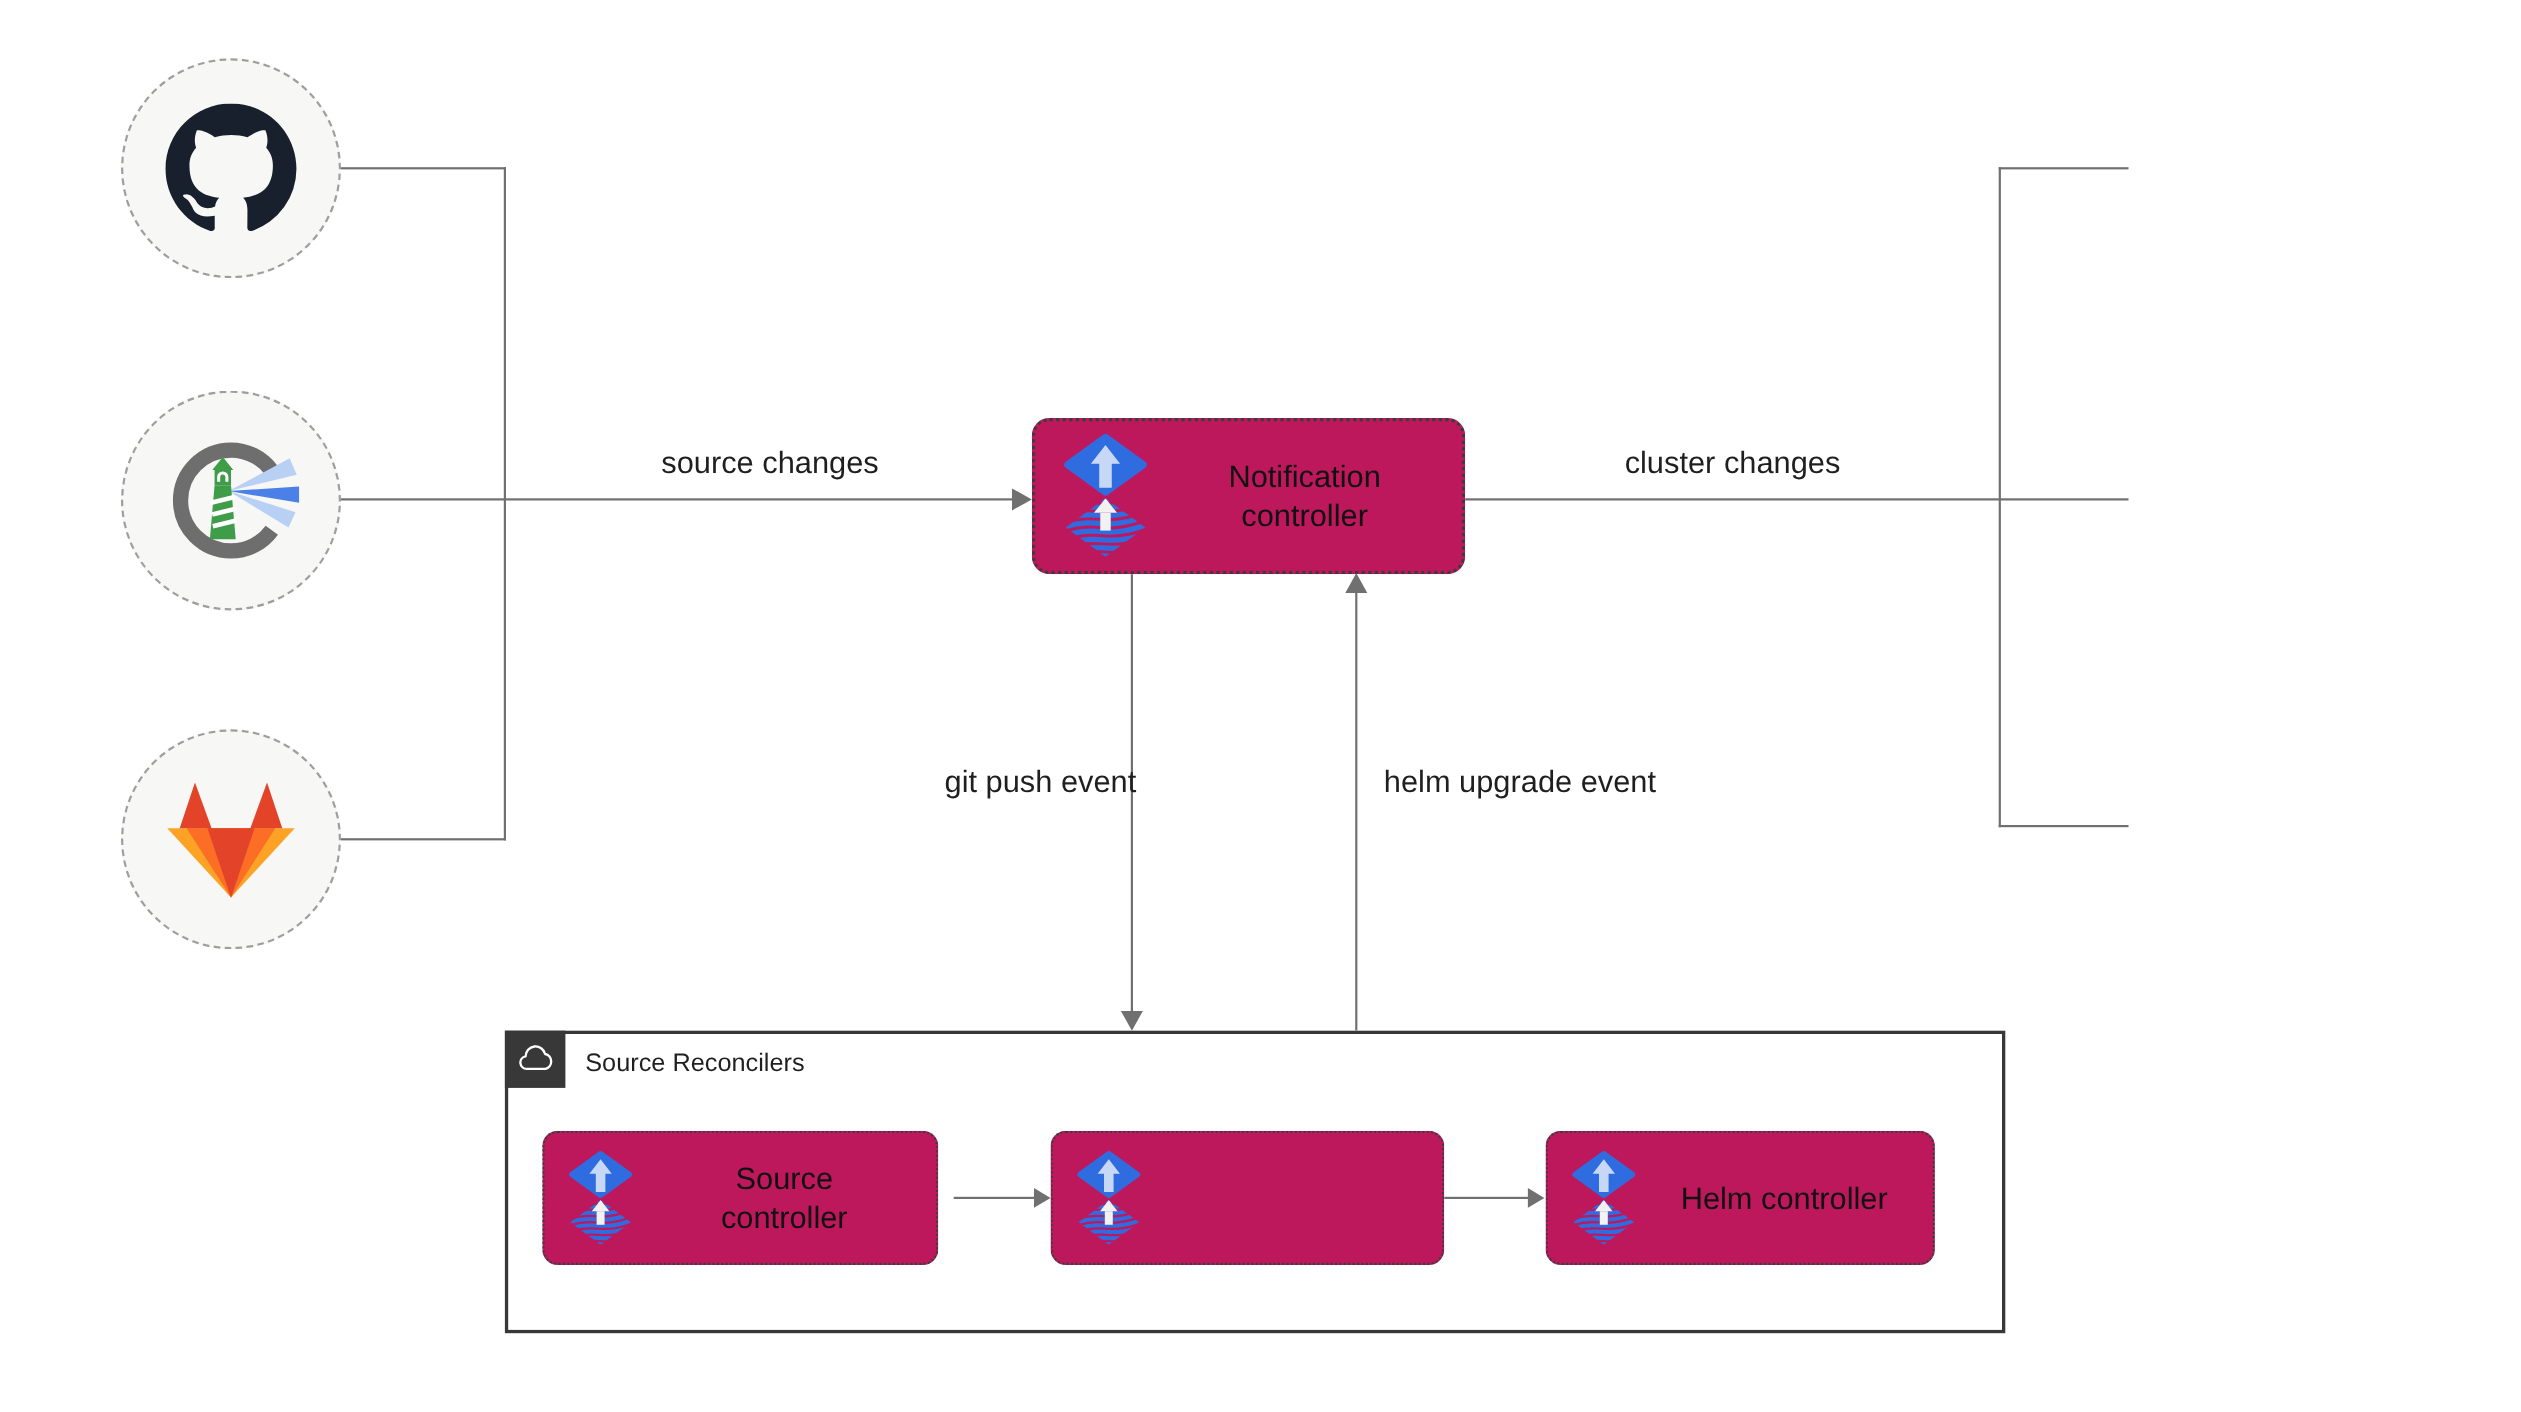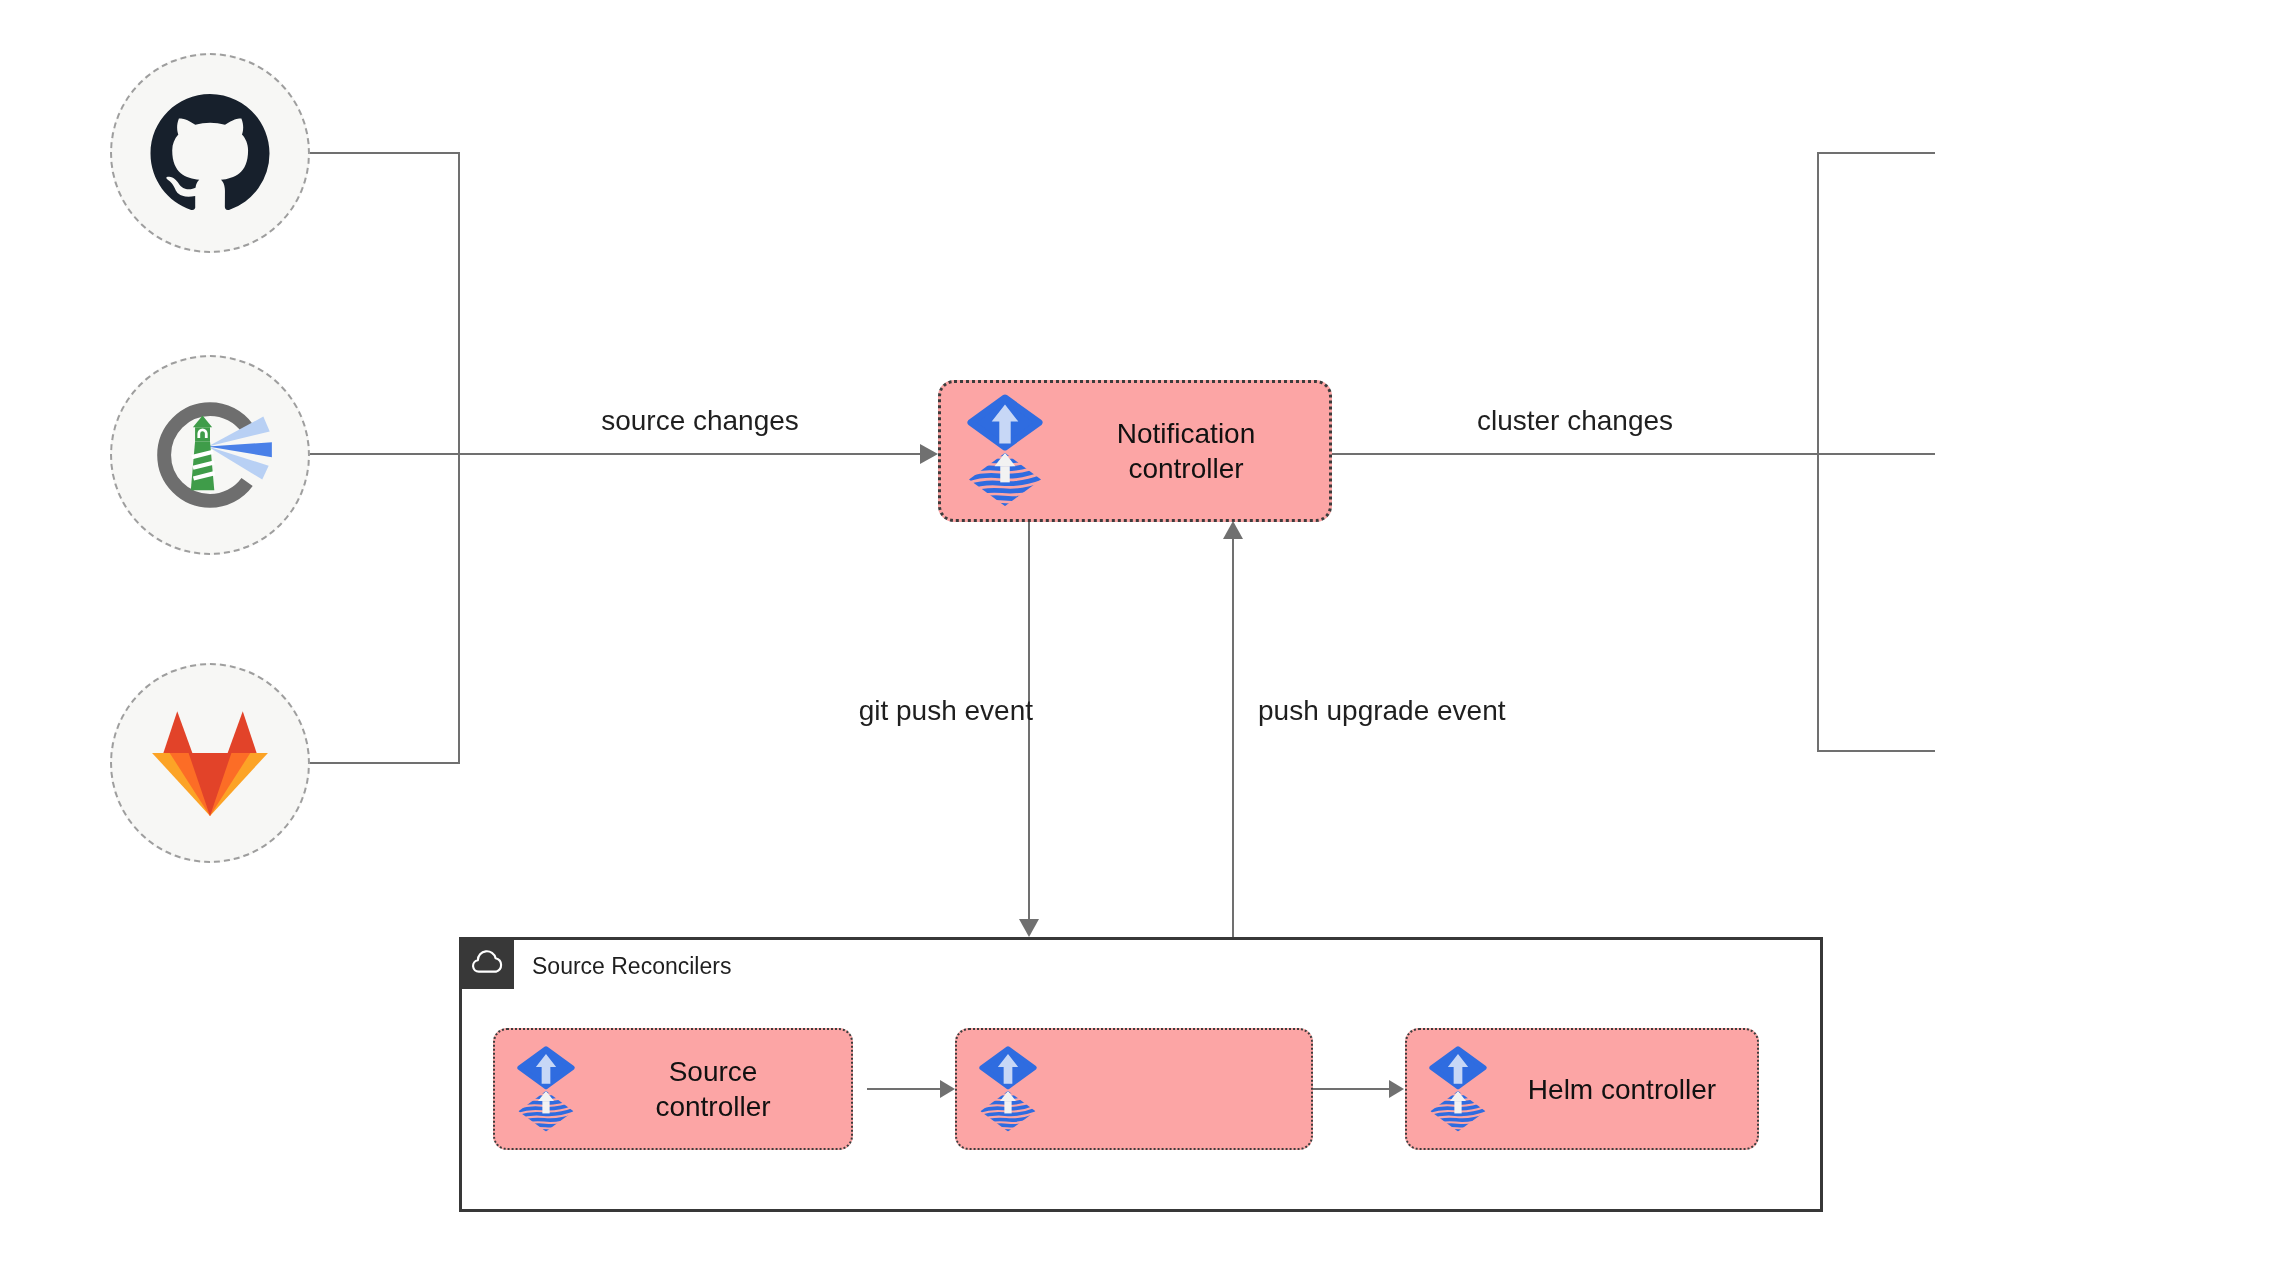--- a/index.html
+++ b/index.html
@@ -8,21 +8,21 @@
   .node-circle{position:absolute;width:200px;height:200px;border-radius:50%;
                border:2px dashed #9e9e9e;background:#f7f7f5;box-sizing:border-box;
                display:flex;align-items:center;justify-content:center;}
   .ln{position:absolute;background:#707070;}
   .arr{position:absolute;width:0;height:0;}
   .arr-r{border-top:10px solid transparent;border-bottom:10px solid transparent;border-left:18px solid #707070;}
   .arr-r.sm{border-top:9px solid transparent;border-bottom:9px solid transparent;border-left:15px solid #707070;}
   .arr-d{border-left:10px solid transparent;border-right:10px solid transparent;border-top:18px solid #707070;}
   .arr-u{border-left:10px solid transparent;border-right:10px solid transparent;border-bottom:18px solid #707070;}
   .edge-label{position:absolute;font-size:28px;line-height:34px;color:#1f1f1f;white-space:nowrap;}
-  .ctl-box{position:absolute;box-sizing:border-box;background:#fca5a5;border:3px dotted #3c3c3c;
+  .ctl-box{position:absolute;box-sizing:border-box;background:#be185d;border:3px dotted #3c3c3c;
            border-radius:16px;display:flex;align-items:center;}
   .ctl-box.inner{border-width:2px;border-radius:14px;}
   .ctl-icon{flex:0 0 auto;margin-left:26px;display:flex;align-items:center;}
   .ctl-box.inner .ctl-icon{margin-left:22px;}
   .ctl-text{flex:1;display:flex;justify-content:center;align-items:center;}
   .ctl-text span{display:block;max-width:195px;text-align:center;font-size:28px;line-height:35px;color:#111;}
   #gitops-box{position:absolute;left:459px;top:937px;width:1364px;height:275px;box-sizing:border-box;
               border:3px solid #383838;background:#ffffff;}
   #gitops-badge{position:absolute;left:-3px;top:-3px;width:55px;height:52px;background:#383838;
                 display:flex;align-items:center;justify-content:center;}
@@ -161,21 +161,21 @@
   <div class="arr arr-r" style="left:1949px;top:444px;"></div>
   <div class="arr arr-r" style="left:1949px;top:741px;"></div>
   <div class="edge-label" style="left:1335px;top:404px;width:480px;text-align:center;">cluster changes</div>
 
   <div class="ln" style="left:1028px;top:522px;width:2px;height:398px;"></div>
   <div class="arr arr-d" style="left:1019px;top:919px;"></div>
   <div class="edge-label" style="left:728px;top:694px;width:305px;text-align:right;">git push event</div>
 
   <div class="ln" style="left:1232px;top:539px;width:2px;height:398px;"></div>
   <div class="arr arr-u" style="left:1223px;top:521px;"></div>
-  <div class="edge-label" style="left:1258px;top:694px;width:430px;text-align:left;">push upgrade event</div>
+  <div class="edge-label" style="left:1258px;top:694px;width:430px;text-align:left;">helm upgrade event</div>
 
   <div id="gitops-box">
     <div id="gitops-badge">
       <svg viewBox="0 0 44 32" width="36" height="27">
         <path d="M33,26 H12 a7,7 0 0 1 -1.2,-13.9 A11,11 0 0 1 32.5,9.5 A8.5,8.5 0 0 1 33,26 Z" fill="none" stroke="#ffffff" stroke-width="2.6" stroke-linejoin="round"></path>
       </svg>
     </div>
     <div id="gitops-title">Source Reconcilers</div>
   </div>
 

